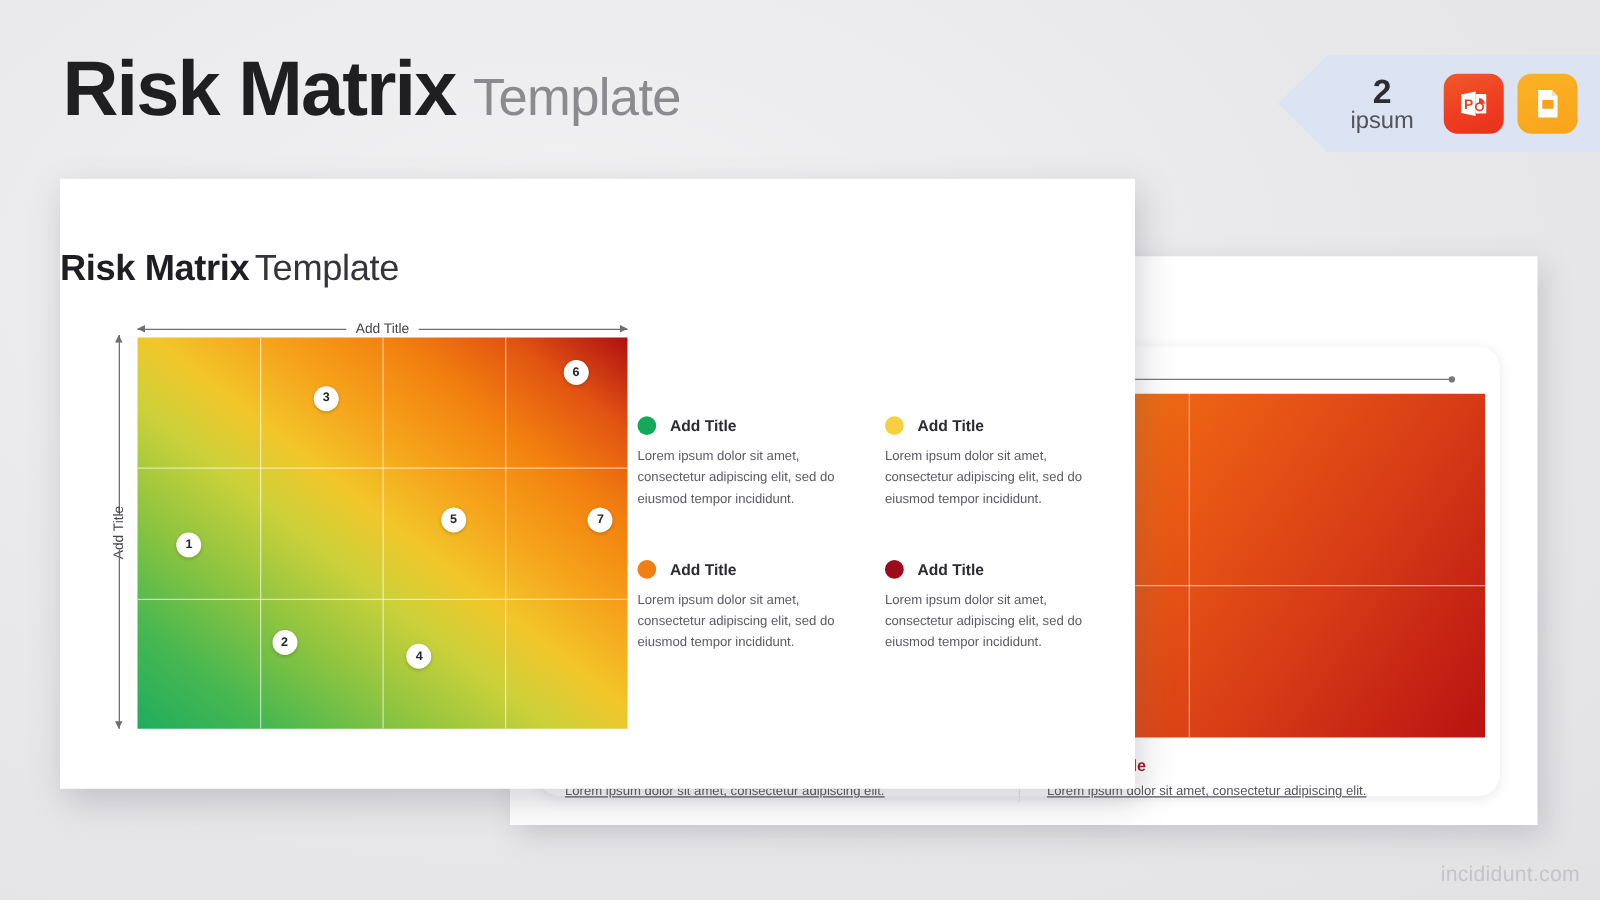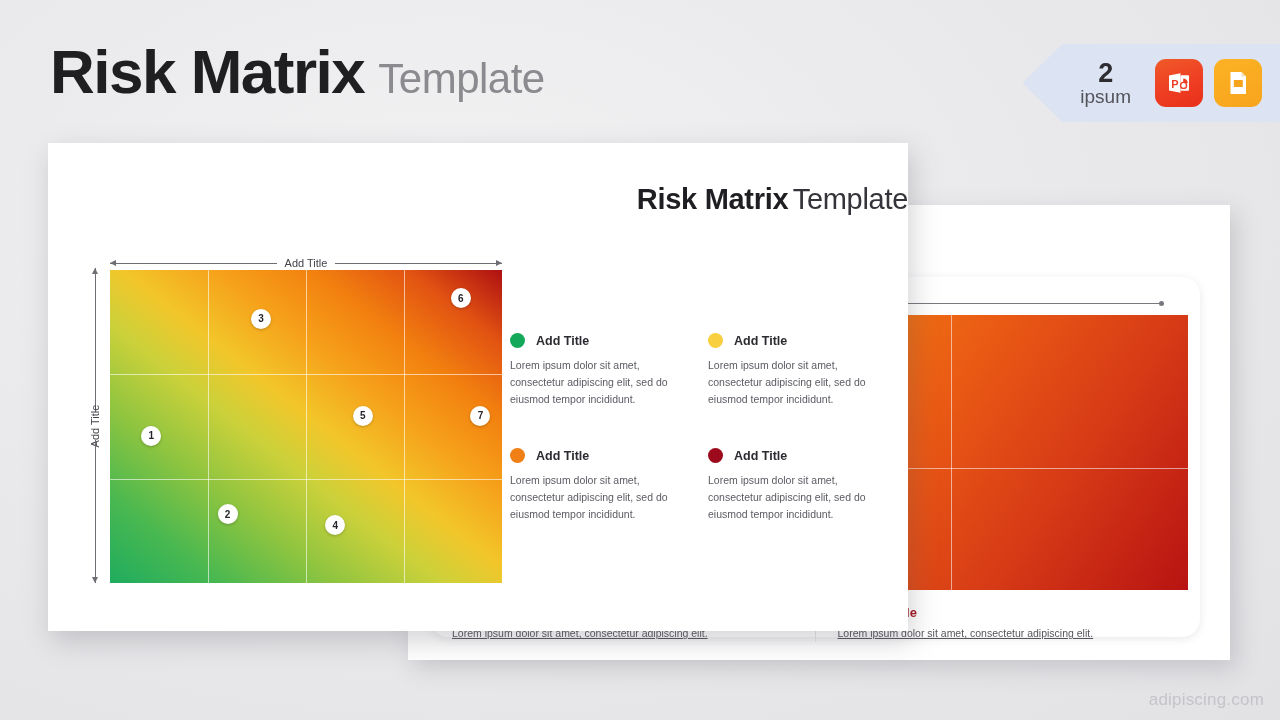--- a/index.html
+++ b/index.html
@@ -166,22 +166,22 @@
     left: 48px;
     top: 143px;
     width: 860px;
     height: 488px;
     background: #ffffff;
     box-shadow: 4px 10px 26px rgba(85,85,95,0.26);
   }
   .front-title {
     position: absolute;
     left: 0; right: 0;
-    top: 40px;
-    text-align: right;
+    top: 56px;
+    text-align: left;
     white-space: nowrap;
   }
   .front-title .b {
     font-size: 29px;
     font-weight: bold;
     color: #1f1f23;
     letter-spacing: -0.3px;
   }
   .front-title .l {
     font-size: 29px;
@@ -472,13 +472,13 @@
     <div class="lg-item">
       <div class="lg-head">
         <span class="lg-dot" style="background:#9c0a1c"></span>
         <span class="lg-title">Add Title</span>
       </div>
       <div class="lg-body">Lorem ipsum dolor sit amet, consectetur adipiscing elit, sed do eiusmod tempor incididunt.</div>
     </div>
   </div>
 </div>
 
-<div class="watermark">adipiscing.com</div>
+<div class="watermark">incididunt.com</div>
 
 </body></html>

